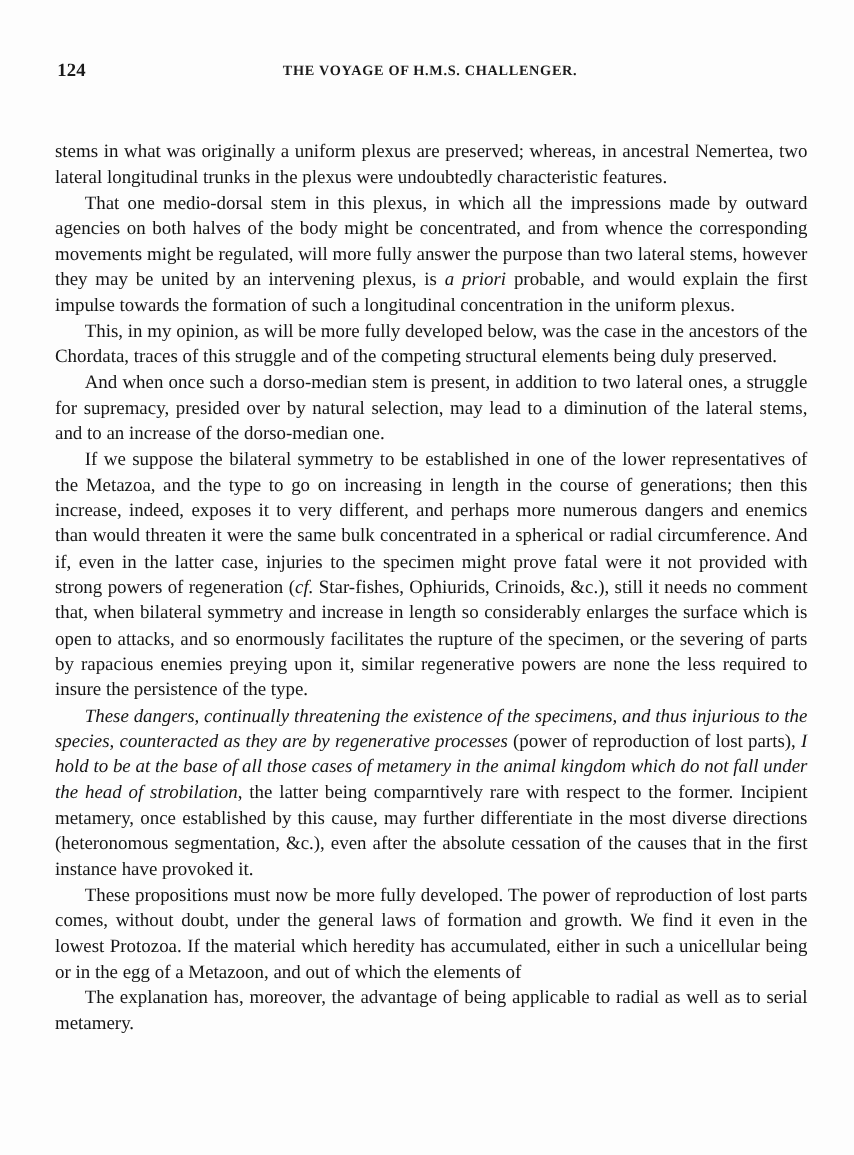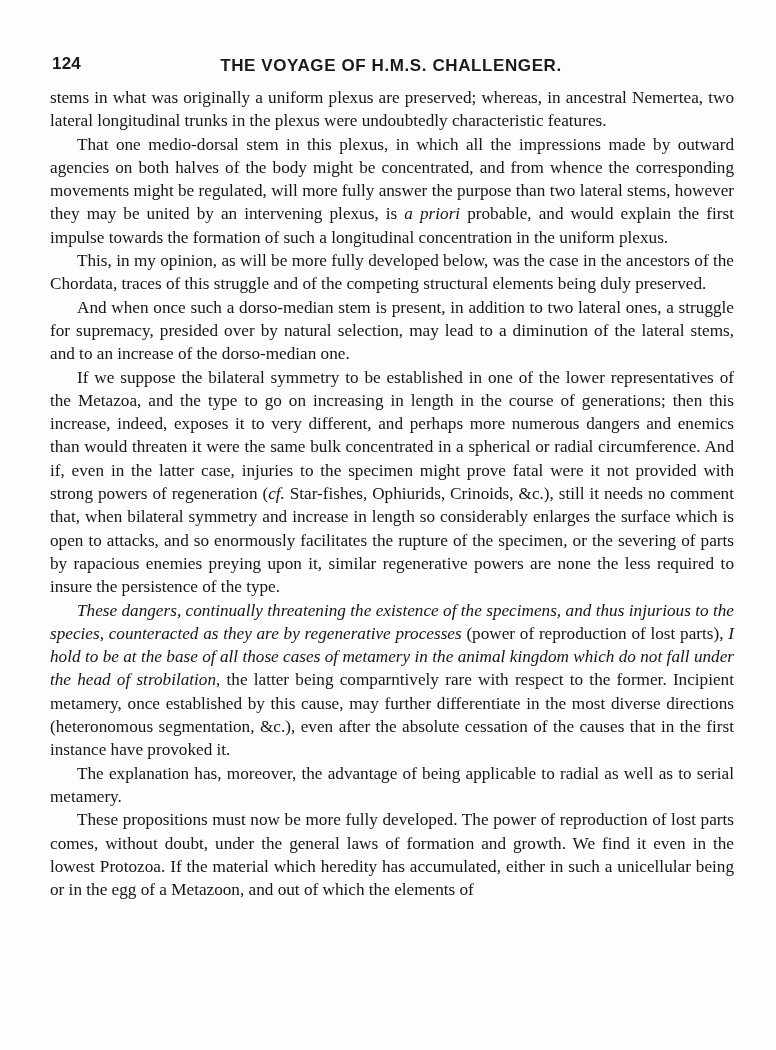--- a/index.html
+++ b/index.html
@@ -4,37 +4,37 @@
 <style>
   html, body { margin: 0; padding: 0; background: #ffffff; }
   body { width: 776px; height: 1050px; position: relative; overflow: hidden; }
   .page {
     position: absolute; left: 0; top: 0; width: 776px; height: 1050px;
     background: #fdfdfd; color: #1a1a1a;
     font-family: "DejaVu Serif", "Liberation Serif", serif;
   }
   .running-head {
     position: absolute; left: 52px; right: 46px; top: 54px; height: 24px;
-    font-family: Liberation Sans, sans-serif;
+    font-family: Liberation Serif, serif;
   }
   .page-number {
     position: absolute; left: 0; top: 0; font-size: 17px; font-weight: bold; letter-spacing: 0.2px;
   }
   .running-title {
     position: absolute; left: 0; right: 0; top: 2px; text-align: center;
-    font-size: 17px; letter-spacing: 0.6px; font-weight: bold;
+    font-size: 13px; letter-spacing: 0.6px; font-weight: bold;
   }
   .body-text {
     position: absolute; left: 50px; width: 684px; top: 86px;
     font-family: "Liberation Serif", serif;
     font-size: 17.2px; line-height: 23.3px; text-align: justify;
     color: #151515;
   }
   .body-text p { margin: 0; text-indent: 27px; text-align: justify; }
-  .body-text p.first { text-indent: 0; }
+  .body-text p.first { text-indent: 0; margin-top: 40px; }
   .it { font-style: italic; font-family: Liberation Serif, serif; }
 </style>
 </head>
 <body>
 
 <div class="page">
   <div class="running-head">
     <span class="page-number">124</span>
     <div class="running-title">THE VOYAGE OF H.M.S. CHALLENGER.</div>
   </div>
@@ -52,19 +52,19 @@
     <p>
       <span>And when once such a dorso-median stem is present, in addition to two lateral ones, a struggle for supremacy, presided over by natural selection, may lead to a diminution of the lateral stems, and to an increase of the dorso-median one.</span>
     </p>
     <p>
       <span>If we suppose the bilateral symmetry to be established in one of the lower representatives of the Metazoa, and the type to go on increasing in length in the course of generations; then this increase, indeed, exposes it to very different, and perhaps more numerous dangers and enemics than would threaten it were the same bulk concentrated in a spherical or radial circumference.  And if, even in the latter case, injuries to the specimen might prove fatal were it not provided with strong powers of regeneration (</span><span class="it">cf.</span><span> Star-fishes, Ophiurids, Crinoids, &amp;c.), still it needs no comment that, when bilateral symmetry and increase in length so considerably enlarges the surface which is open to attacks, and so enormously facilitates the rupture of the specimen, or the severing of parts by rapacious enemies preying upon it, similar regenerative powers are none the less required to insure the persistence of the type.</span>
     </p>
     <p>
       <span class="it">These dangers, continually threatening the existence of the specimens, and thus injurious to the species, counteracted as they are by regenerative processes</span><span> (power of reproduction of lost parts), </span><span class="it">I hold to be at the base of all those cases of metamery in the animal kingdom which do not fall under the head of strobilation</span><span>, the latter being comparntively rare with respect to the former.  Incipient metamery, once established by this cause, may further differentiate in the most diverse directions (heteronomous segmentation, &amp;c.), even after the absolute cessation of the causes that in the first instance have provoked it.</span>
     </p>
     <p>
-      <span>The explanation has, moreover, the advantage of being applicable to radial as well as to serial metamery.</span>
+      <span>These propositions must now be more fully developed.  The power of reproduction of lost parts comes, without doubt, under the general laws of formation and growth.  We find it even in the lowest Protozoa.  If the material which heredity has accumulated, either in such a unicellular being or in the egg of a Metazoon, and out of which the elements of</span>
     </p>
     <p>
-      <span>These propositions must now be more fully developed.  The power of reproduction of lost parts comes, without doubt, under the general laws of formation and growth.  We find it even in the lowest Protozoa.  If the material which heredity has accumulated, either in such a unicellular being or in the egg of a Metazoon, and out of which the elements of</span>
+      <span>The explanation has, moreover, the advantage of being applicable to radial as well as to serial metamery.</span>
     </p>
   </div>
 </div>
 
 </body></html>

